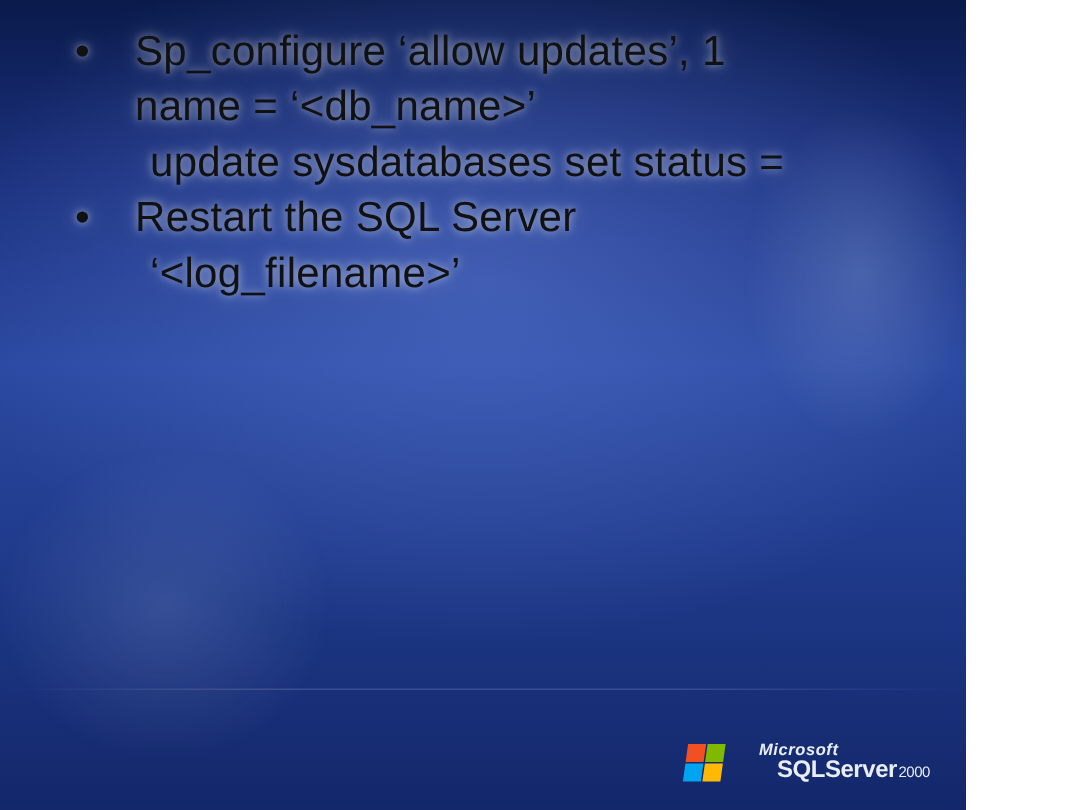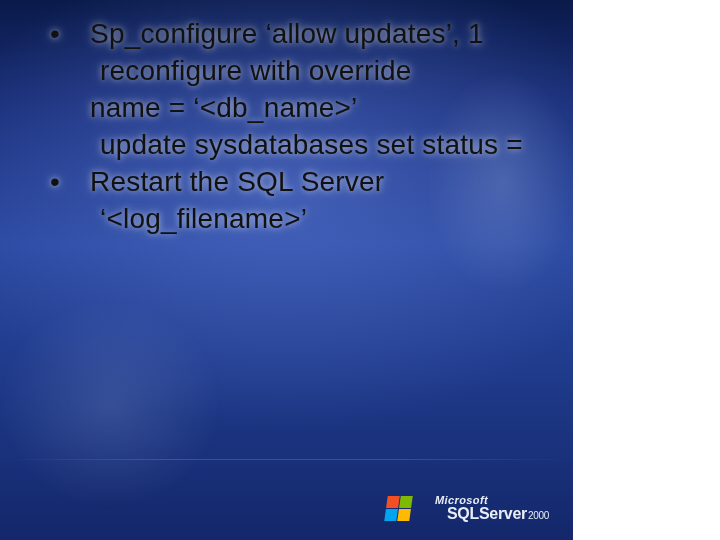--- a/index.html
+++ b/index.html
@@ -4,21 +4,21 @@
 <style>
   html, body {
     margin: 0;
     padding: 0;
     width: 720px;
     height: 540px;
     overflow: hidden;
     font-family: "Trebuchet MS", "Arial", sans-serif;
   }
   .slide {
-    width: 573px;
+    width: 644px;
     height: 540px;
     position: relative;
     background:
       radial-gradient(ellipse 600px 400px at 50% 35%, rgba(90,120,210,0.55) 0%, rgba(30,50,140,0.0) 60%),
       linear-gradient(180deg, #0a1a4a 0%, #1a2f7a 20%, #2a48a0 45%, #1f3a8a 70%, #13276a 100%);
     color: #fff;
   }
   .bg-photo {
     position: absolute;
     top: 0; right: 0; bottom: 0; left: 0;
@@ -155,21 +155,20 @@
     <div class="woman"></div>
     <div class="man"></div>
   </div>
 
   <div class="content">
     <ul class="bullets">
 
       <li>
         <span>Sp_configure ‘allow updates’, 1</span>
       </li>
-      <span class="cont">reconfigure with override</span>
 
       <span class="wrap">name = ‘&lt;db_name&gt;’</span>
       <span class="cont">update sysdatabases set status =</span>
 
       <li>
         <span>Restart the SQL Server</span>
       </li>
 
       <span class="cont">‘&lt;log_filename&gt;’</span>
 

